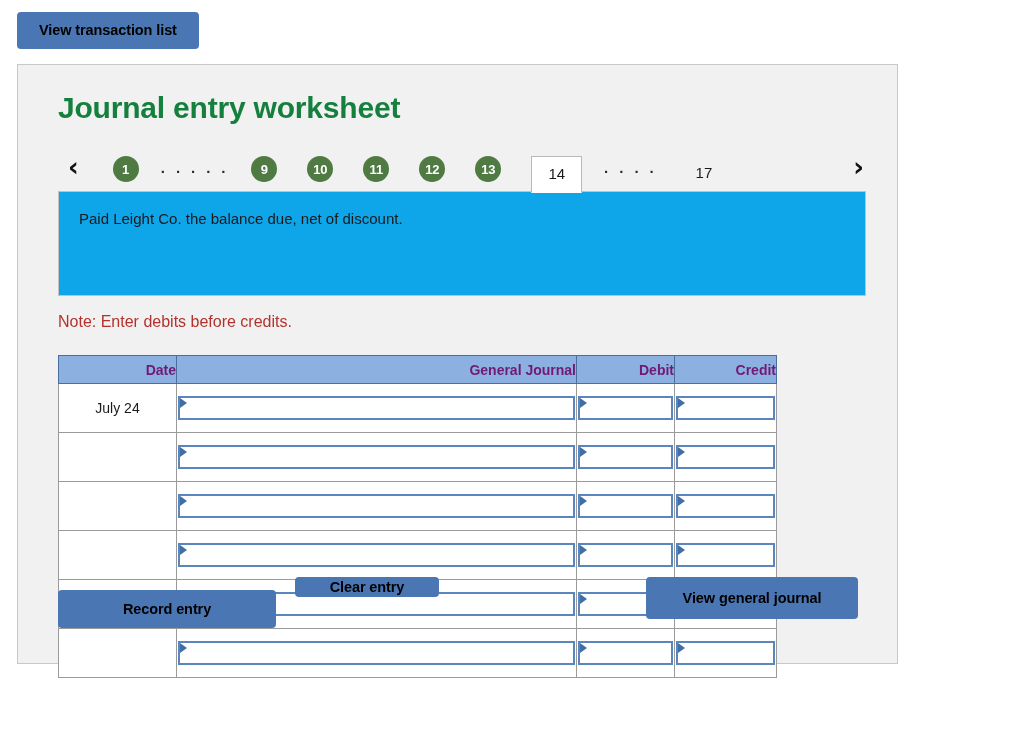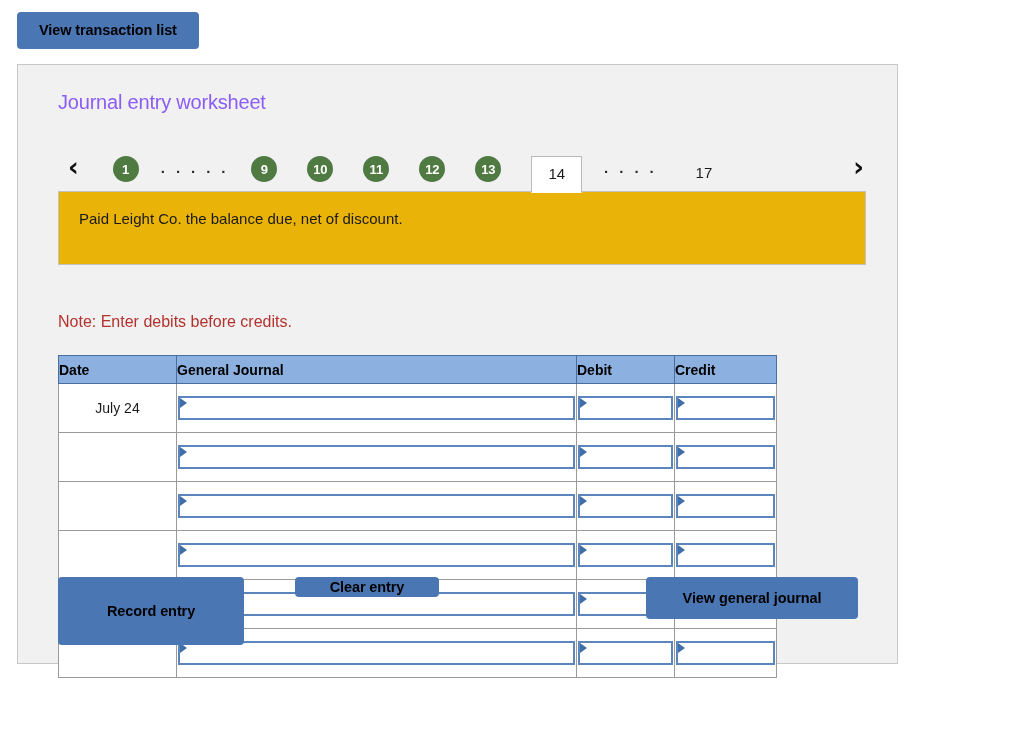--- a/index.html
+++ b/index.html
@@ -47,23 +47,23 @@
     height: 600px;
     background: #f1f1f1;
     border: 1px solid #c8c8c8;
     box-sizing: border-box;
   }
 
   .panel-title {
     position: absolute;
     left: 40px;
     top: 26px;
-    font-size: 20px;
-    font-weight: normal;
-    color: #8b5cf6;
+    font-size: 30px;
+    font-weight: bold;
+    color: #15803d;
     letter-spacing: -0.2px;
   }
 
   
   .tabstrip {
     position: absolute;
     left: 40px;
     top: 72px;
     width: 812px;
     height: 55px;
@@ -135,22 +135,22 @@
   .gap-sm { width: 22px; flex: 0 0 auto; }
   .gap-md { width: 30px; flex: 0 0 auto; }
   .gap-lg { width: 38px; flex: 0 0 auto; }
 
   
   .desc-box {
     position: absolute;
     left: 40px;
     top: 126px;
     width: 808px;
-    height: 74px;
-    background: #eab308;
+    height: 105px;
+    background: #0ea5e9;
     border: 1px solid #c2c2c2;
     box-sizing: border-box;
     z-index: 1;
   }
   .desc-text {
     padding: 18px 20px;
     font-size: 15px;
     color: #1a1a1a;
   }
 
@@ -168,26 +168,26 @@
     position: absolute;
     left: 40px;
     top: 290px;
     border-collapse: collapse;
     table-layout: fixed;
     background: #ffffff;
   }
   .jtable th {
     background: #8cb0df;
     border: 1px solid #4a6f9e;
-    color: #000000;
+    color: #701a75;
     font-size: 14px;
     font-weight: bold;
     height: 27px;
     padding: 0;
-    text-align: left;
+    text-align: right;
   }
   .col-date   { width: 118px; }
   .col-gj     { width: 400px; }
   .col-debit  { width: 98px; }
   .col-credit { width: 102px; }
 
   .jtable td {
     padding: 10px;
     height: 28px;
     border: 1px solid #9a9a9a;
@@ -219,23 +219,23 @@
     height: 0;
     border-top: 5px solid transparent;
     border-bottom: 5px solid transparent;
     border-left: 7px solid #3f6ea8;
   }
 
   
   .btn-record {
     position: absolute;
     left: 40px;
-    top: 512px;
-    width: 186px;
-    padding: 26px 0;
+    top: 525px;
+    width: 218px;
+    padding: 11px 0;
   }
   .btn-clear {
     position: absolute;
     left: 277px;
     top: 512px;
     width: 144px;
     padding: 2px 0;
   }
   .btn-journal {
     position: absolute;

